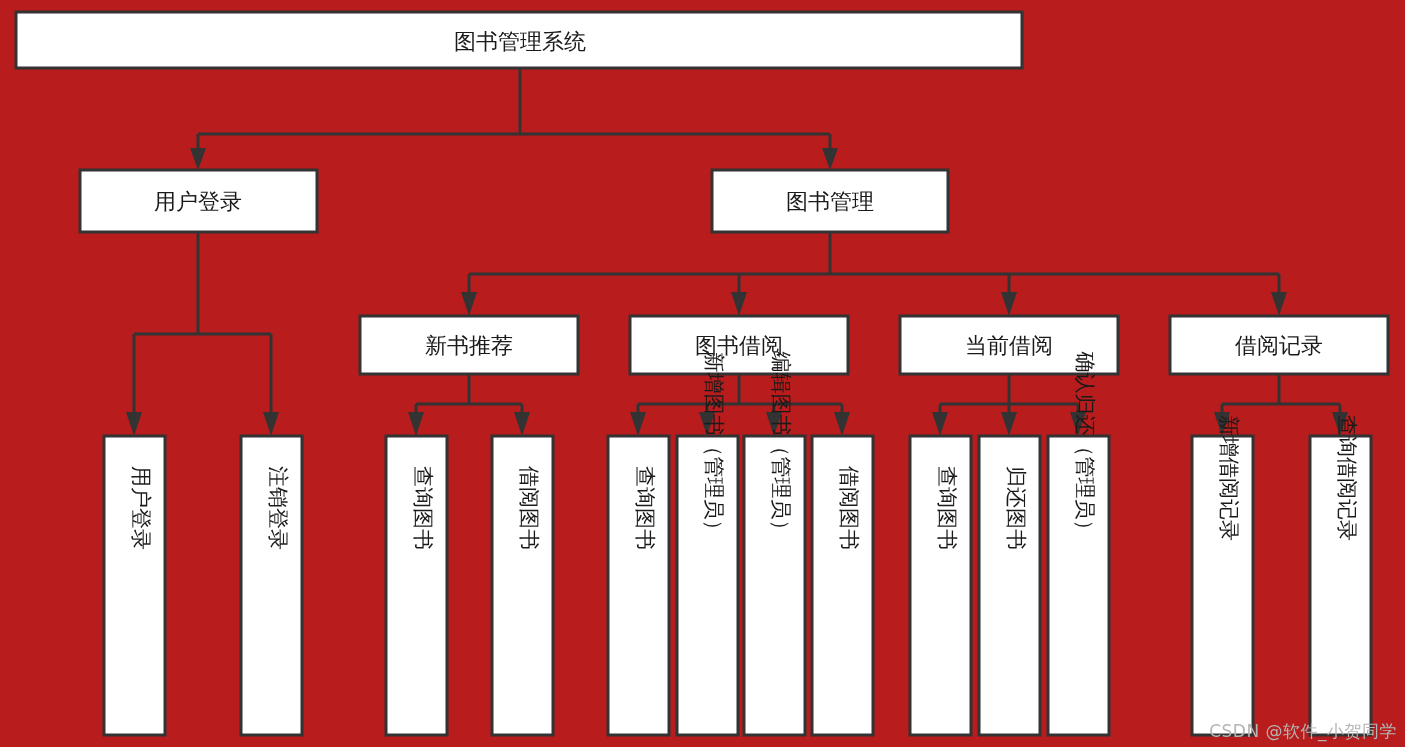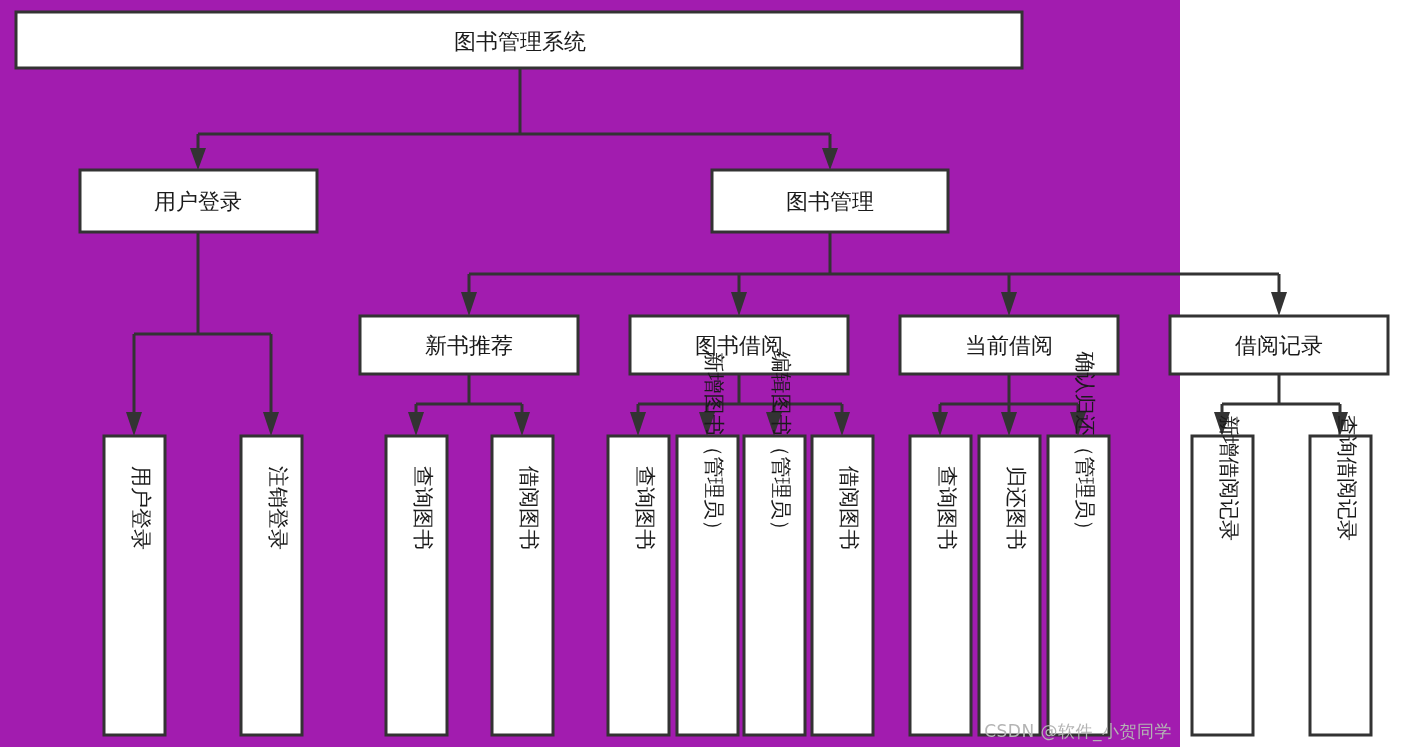--- a/index.html
+++ b/index.html
@@ -8,23 +8,23 @@
     background: #ffffff;
   }
   body {
     width: 1405px;
     height: 747px;
     overflow: hidden;
     font-family: "DejaVu Sans", "Liberation Sans", sans-serif;
   }
   #diagram-root {
     position: relative;
-    width: 1180px;
+    width: 1405px;
     height: 747px;
-    background: #a21caf;
+    background: #b91c1c;
   }
   svg#flow {
     display: block;
     width: 1405px;
     height: 747px;
   }
   .box-rect {
     fill: #ffffff;
     stroke: #333333;
     stroke-width: 3;

